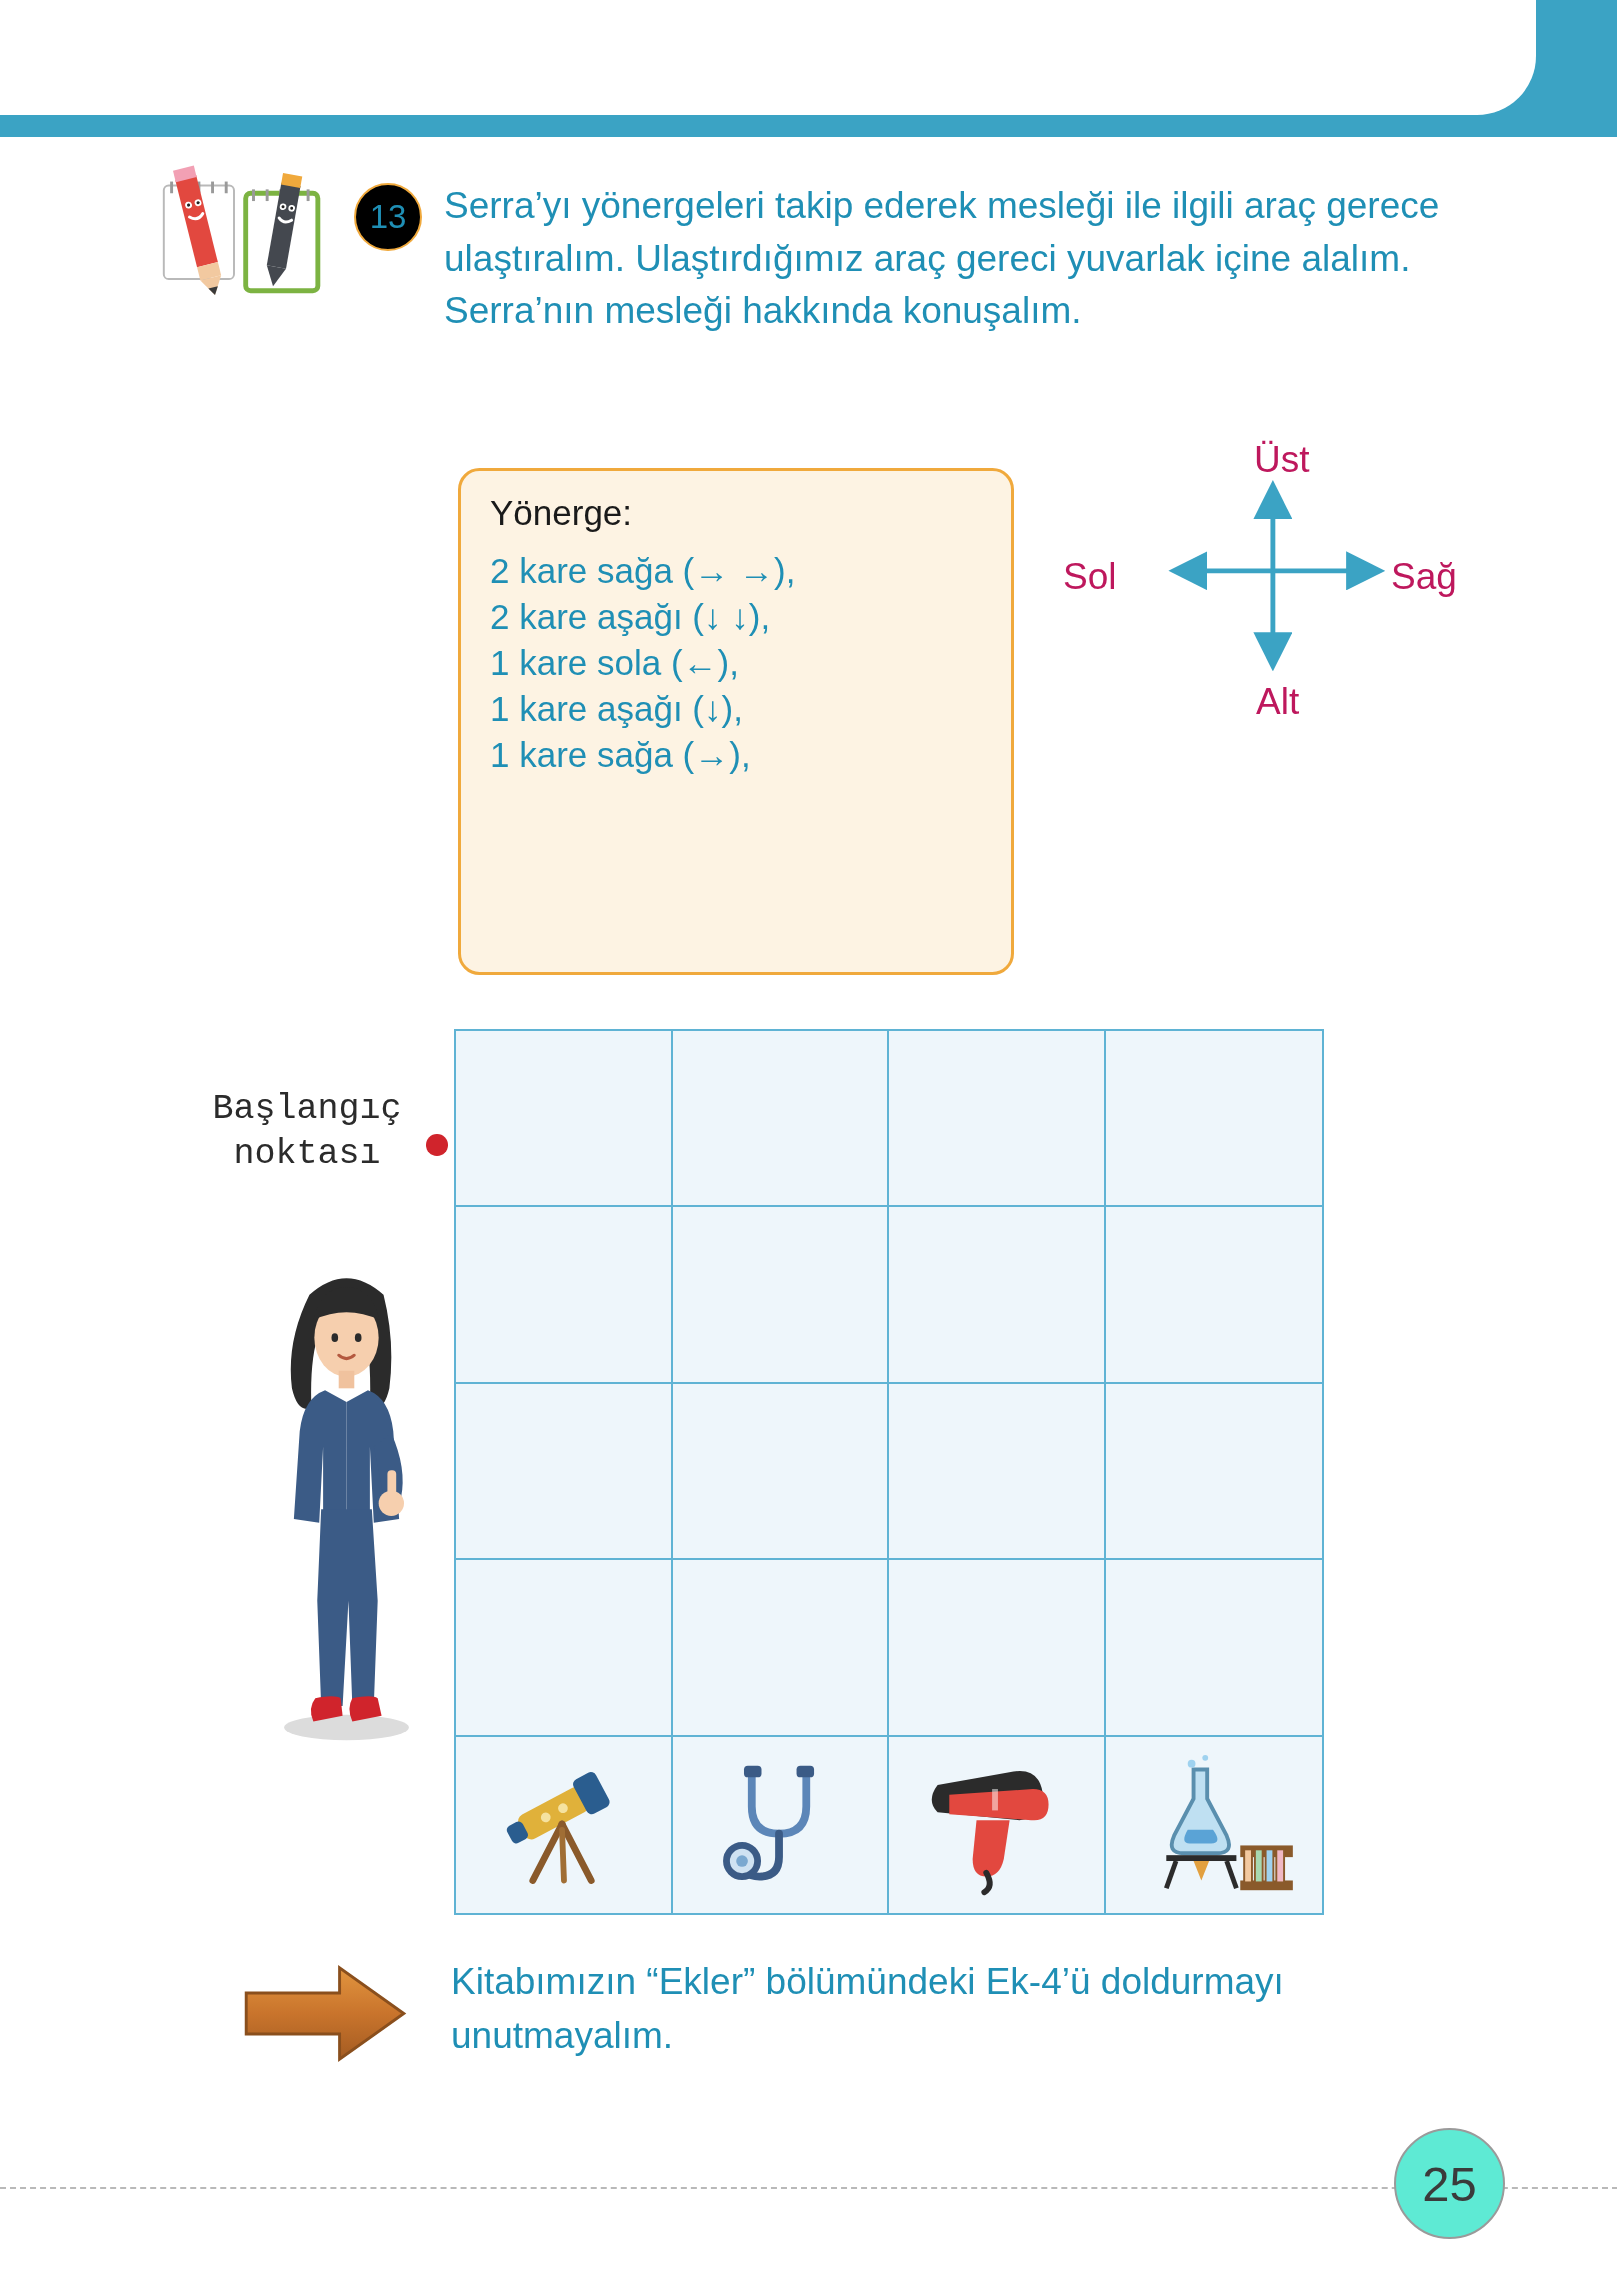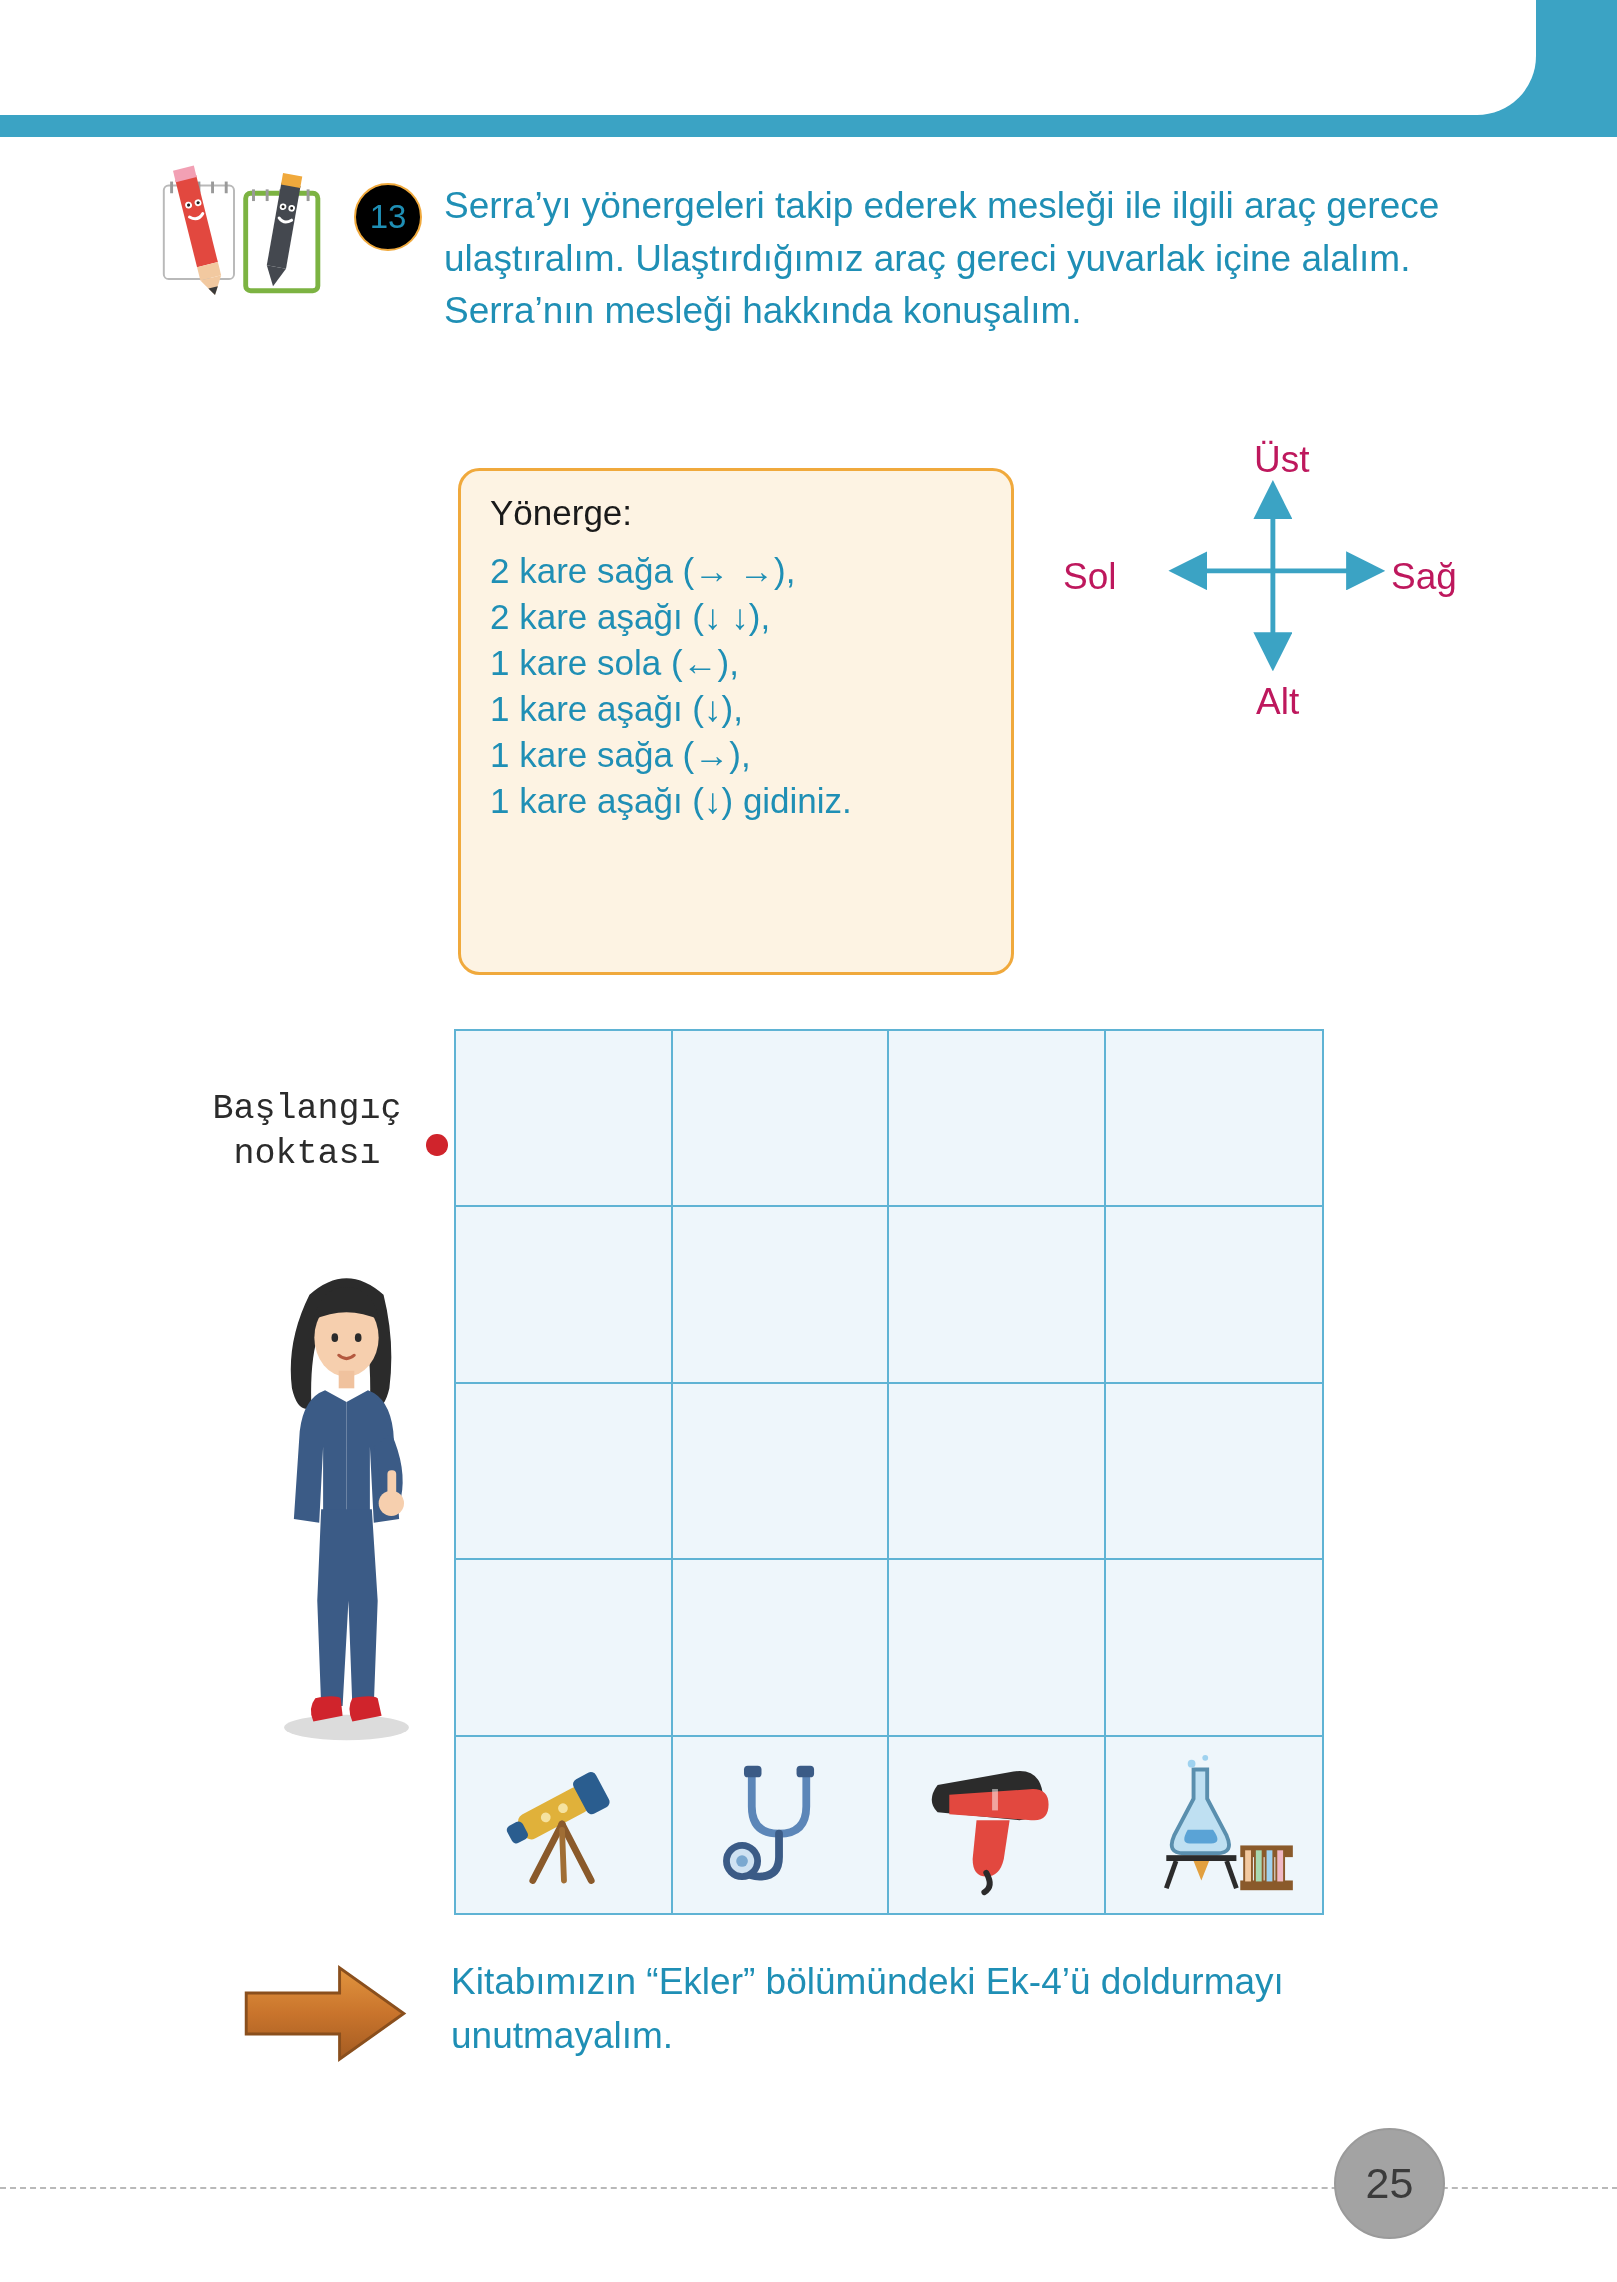--- a/index.html
+++ b/index.html
@@ -205,31 +205,31 @@
   
   .page-rule {
     position: absolute;
     left: 0;
     top: 2187px;
     width: 1618px;
     border-top: 2.9px dashed #b9b9b9;
   }
   .page-number {
     position: absolute;
-    left: 1334px;
+    left: 1394px;
     top: 2128px;
     width: 107px;
     height: 107px;
     border-radius: 50%;
-    background: #a3a3a3;
+    background: #5eead4;
     border: 2.9px solid #9a9a9a;
     display: flex;
     align-items: center;
     justify-content: center;
-    font-size: 43px;
+    font-size: 49px;
     color: #3b3b3b;
     font-family: "Liberation Sans", sans-serif;
   }
 </style>
 </head>
 <body>
 
 <div class="header-band">
   <div class="header-white"></div>
 </div>
@@ -285,21 +285,20 @@
 
 <div class="intro-text">Serra’yı yönergeleri takip ederek mesleği ile ilgili araç gerece ulaştıralım. Ulaştırdığımız araç gereci yuvarlak içine alalım. Serra’nın mesleği hakkında konuşalım.</div>
 
 <div class="yonerge-box">
   <div class="yonerge-title">Yönerge:</div>
   <div class="yonerge-line">2 kare sağa (→ →),</div>
   <div class="yonerge-line">2 kare aşağı (↓ ↓),</div>
   <div class="yonerge-line">1 kare sola (←),</div>
   <div class="yonerge-line">1 kare aşağı (↓),</div>
   <div class="yonerge-line">1 kare sağa (→),</div>
-  <div class="yonerge-line">1 kare aşağı (↓) gidiniz.</div>
 </div>
 
 <div class="compass">
   <svg width="410" height="293" viewBox="0 0 420 300">
     <defs>
       <marker id="ah" markerWidth="8" markerHeight="8" refX="6" refY="4" orient="auto">
         <path d="M0,0 L8,4 L0,8 z" fill="#3ba3c4"></path>
       </marker>
     </defs>
     <line x1="215" y1="135" x2="215" y2="52" stroke="#3ba3c4" stroke-width="5" marker-end="url(#ah)"></line>

